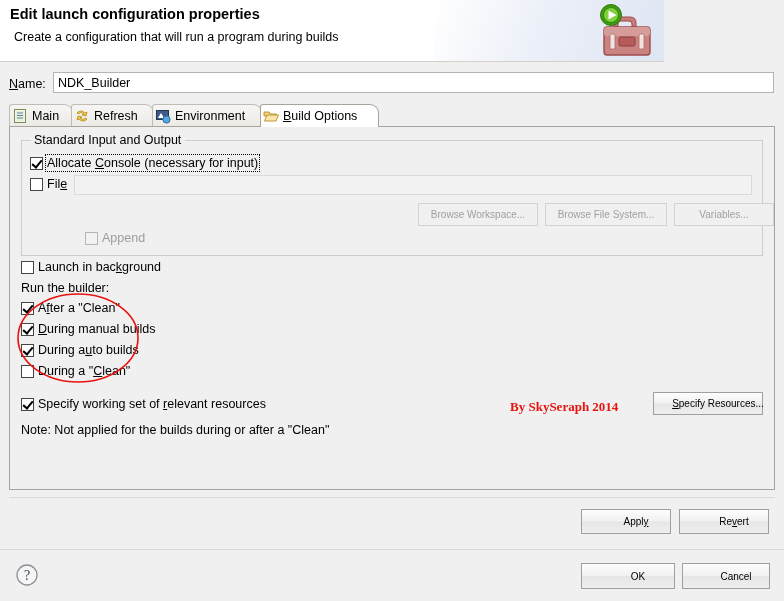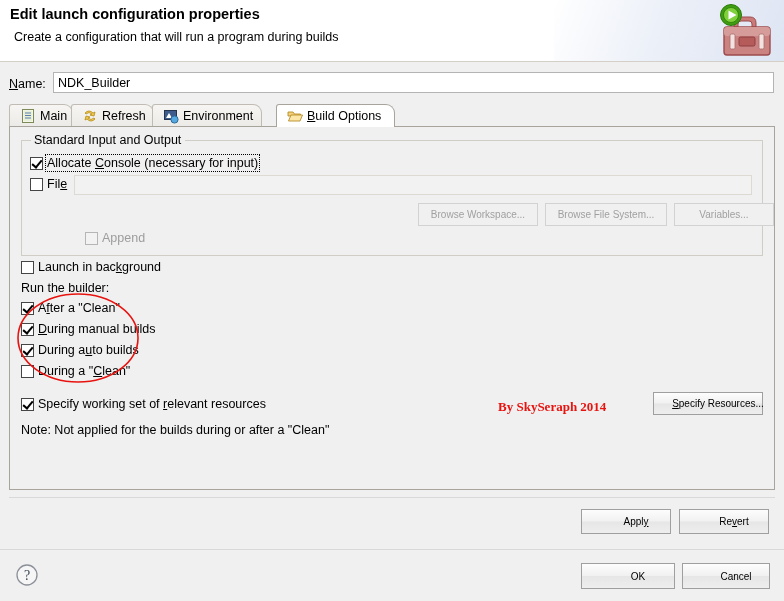--- a/index.html
+++ b/index.html
@@ -10,21 +10,21 @@
     background: #f0f0f0;
     font-family: "Liberation Sans", sans-serif;
     font-size: 12px;
     color: #000;
     overflow: hidden;
     position: relative;
   }
   
   .header {
     position: absolute; left: 0; top: 0;
-    width: 784px; height: 62px;
+    width: 664px; height: 62px;
     background: #ffffff;
     border-bottom: 1px solid #d4d0c8;
     box-sizing: border-box;
     overflow: hidden;
     text-align: right;
   }
   .header-grad {
     position: absolute; right: 0; top: 0;
     width: 230px; height: 61px;
     background: linear-gradient(110deg, rgba(255,255,255,1) 0%, rgba(236,240,248,1) 45%, rgba(222,229,243,1) 100%);
@@ -65,21 +65,21 @@
     outline: none;
   }
   
   .tabstrip {
     position: absolute; left: 9px; top: 104px;
     width: 766px; height: 23px;
   }
   .tab {
     position: absolute; top: 0; height: 23px;
     display: flex; align-items: center;
-    padding: 0 9px 0 10px;
+    padding: 0 9px 0 2px;
     box-sizing: border-box;
     font-size: 12.5px;
     cursor: default;
     background: linear-gradient(180deg,#f6f5f3 0%, #eceae6 100%);
     border: 1px solid #c0bcb4;
     border-bottom: none;
     border-radius: 3px 9px 0 0;
     white-space: nowrap;
   }
   .tab.selected {
@@ -265,21 +265,21 @@
     <span class="ticon">
       <svg width="16" height="16" viewBox="0 0 16 16">
         <rect x="1.5" y="2.5" width="12" height="9" fill="#3d5c8c" stroke="#24344f" stroke-width="1"></rect>
         <path d="M3 10 L6 5 L9 10 Z" fill="#ffffff"></path>
         <circle cx="11.5" cy="11.5" r="3.6" fill="#58a8e0" stroke="#2b6a99" stroke-width="1"></circle>
       </svg>
     </span>
     <span class="tlabel">Environment</span>
   </div>
 
-  <div class="tab selected" style="left:251px; width:119px;margin-left:16px;">
+  <div class="tab selected" style="left:251px; width:119px;">
     <span class="ticon">
       <svg width="16" height="16" viewBox="0 0 16 16">
         <path d="M1 4 h5 l1.5 2 h6 v2 h-12.5 z" fill="#f3d07a" stroke="#b88c29" stroke-width="0.9"></path>
         <path d="M1.5 13 L4 7 h11.5 L13 13 Z" fill="#fbe6a8" stroke="#b88c29" stroke-width="0.9"></path>
       </svg>
     </span>
     <span class="tlabel"><span class="u">B</span>uild Options</span>
   </div>
 </div>
 <div class="tabs-underline"></div>
@@ -341,21 +341,21 @@
 
   <div class="chkrow" style="left:11px; top:270px;">
     <span class="cb checked"></span>
     <span class="lbl">Specify working set of <span class="u">r</span>elevant resources</span>
   </div>
 
   <div class="btn plain" style="left:643px; top:265px; width:110px; height:23px;">
     <span><span class="u">S</span>pecify Resources...</span>
   </div>
 
-  <div class="credit" style="left:488px; top:272px;">By SkySeraph 2014</div>
+  <div class="credit" style="left:500px; top:272px;">By SkySeraph 2014</div>
 
   <div class="plaintext" style="left:11px; top:296px;">Note: Not applied for the builds during or after a "Clean"</div>
 </div>
 
 <div class="annot-ellipse">
   <svg width="124" height="92" viewBox="0 0 124 92">
     <ellipse cx="62" cy="46" rx="60" ry="44" fill="none" stroke="#e8130f" stroke-width="1.6"></ellipse>
   </svg>
 </div>
 

